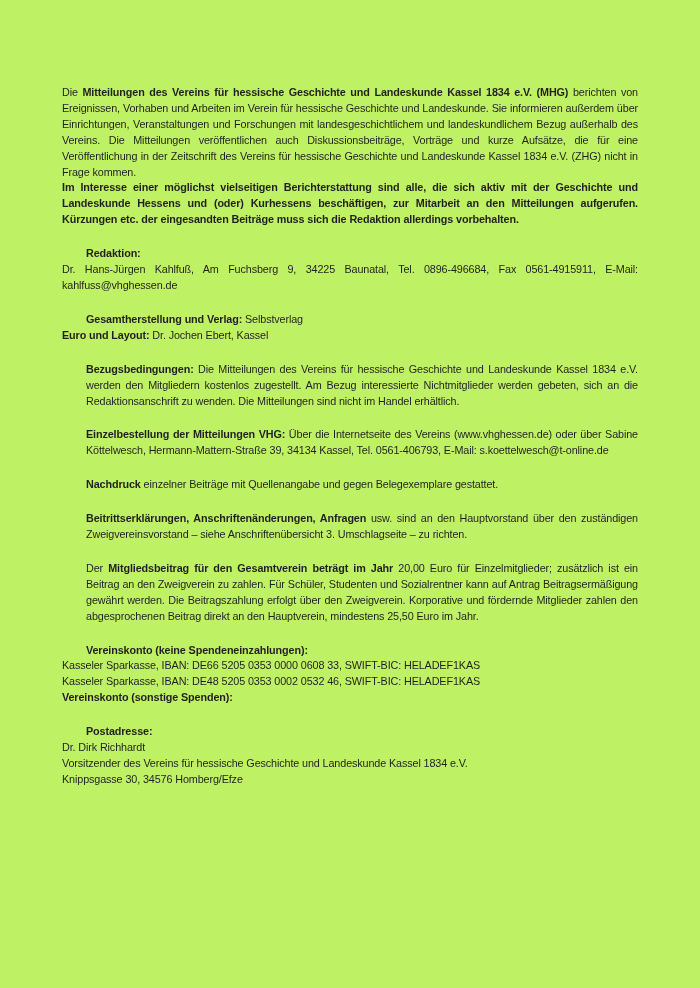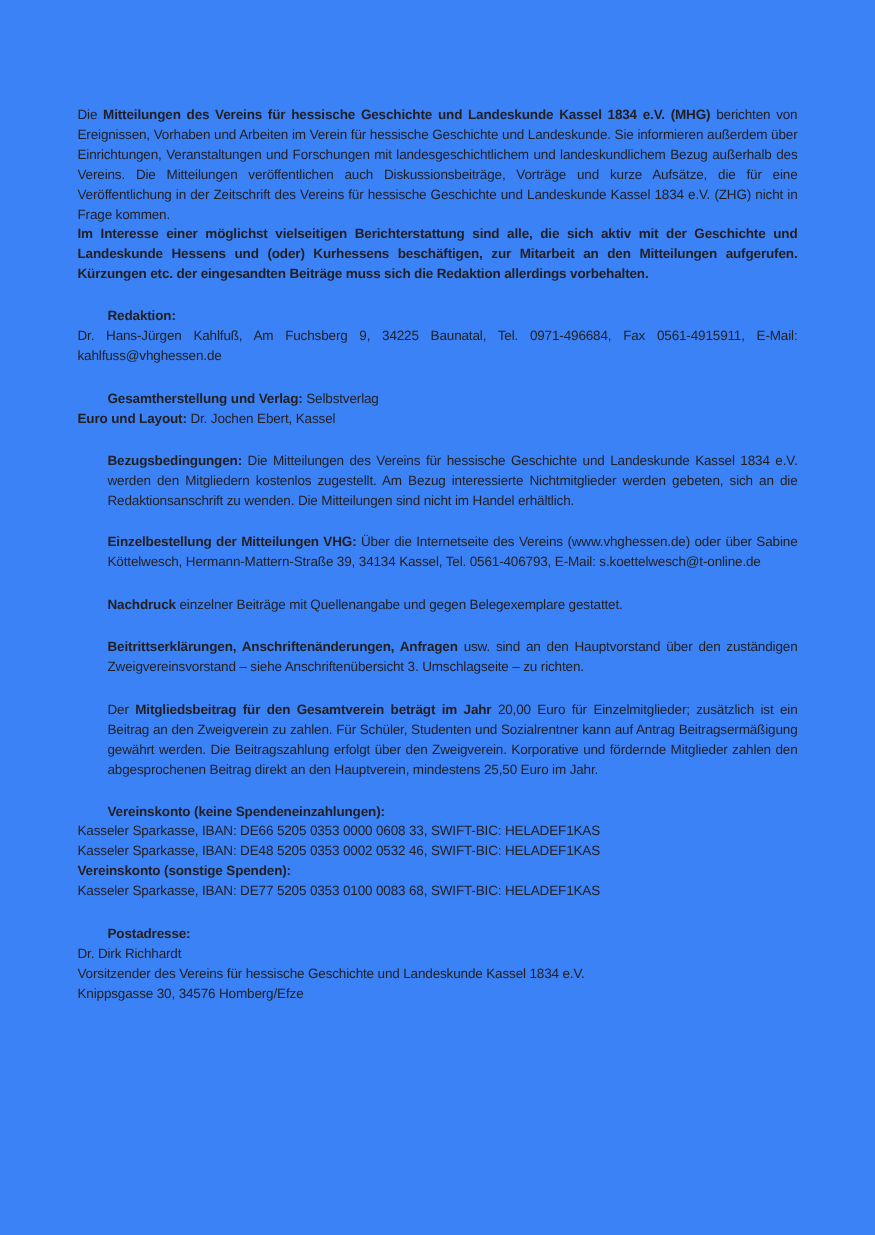--- a/index.html
+++ b/index.html
@@ -5,21 +5,21 @@
   html, body {
     margin: 0;
     padding: 0;
     background: #ffffff;
   }
   .page {
     position: relative;
     box-sizing: border-box;
     width: 700px;
     height: 988px;
-    background: #3b82f6;
+    background: #bef264;
     padding: 85px 62px 0 62px;
     font-family: "Liberation Sans", sans-serif;
     font-size: 10.8px;
     line-height: 15.9px;
     letter-spacing: -0.12px;
     color: #231f20;
     text-align: justify;
     overflow: hidden;
   }
   p { margin: 0; padding: 0; }
@@ -28,39 +28,38 @@
 </style>
 </head>
 <body>
 
 <div class="page">
 
   <p><span>Die </span><span class="b">Mitteilungen des Vereins für hessische Geschichte und Landeskunde Kassel 1834 e.V. (MHG)</span><span> berichten von Ereignissen, Vorhaben und Arbeiten im Verein für hessische Geschichte und Landeskunde. Sie informieren außerdem über Einrichtungen, Veranstaltungen und Forschungen mit landesgeschichtlichem und landeskundlichem Bezug außerhalb des Vereins. Die Mitteilungen veröffentlichen auch Diskussionsbeiträge, Vorträge und kurze Aufsätze, die für eine Veröffentlichung in der Zeitschrift des Vereins für hessische Geschichte und Landeskunde Kassel 1834 e.V. (ZHG) nicht in Frage kommen.</span></p>
   <p class="b">Im Interesse einer möglichst vielseitigen Berichterstattung sind alle, die sich aktiv mit der Geschichte und Landeskunde Hessens und (oder) Kurhessens beschäftigen, zur Mitarbeit an den Mitteilungen aufgerufen. Kürzungen etc. der eingesandten Beiträge muss sich die Redaktion allerdings vorbehalten.</p>
 
   <p class="b gap">Redaktion:</p>
-  <p>Dr. Hans-Jürgen Kahlfuß, Am Fuchsberg 9, 34225 Baunatal, Tel. 0971-496684, Fax 0561-4915911, E-Mail: kahlfuss@vhghessen.de</p>
+  <p>Dr. Hans-Jürgen Kahlfuß, Am Fuchsberg 9, 34225 Baunatal, Tel. 0896-496684, Fax 0561-4915911, E-Mail: kahlfuss@vhghessen.de</p>
 
   <p class="gap"><span class="b">Gesamtherstellung und Verlag:</span><span> Selbstverlag</span></p>
   <p><span class="b">Euro und Layout:</span><span> Dr. Jochen Ebert, Kassel</span></p>
 
   <p class="gap"><span class="b">Bezugsbedingungen:</span><span> Die Mitteilungen des Vereins für hessische Geschichte und Landeskunde Kassel 1834 e.V. werden den Mitgliedern kostenlos zugestellt. Am Bezug interessierte Nichtmitglieder werden gebeten, sich an die Redaktionsanschrift zu wenden. Die Mitteilungen sind nicht im Handel erhältlich.</span></p>
 
   <p class="gap"><span class="b">Einzelbestellung der Mitteilungen VHG:</span><span> Über die Internetseite des Vereins (www.vhghessen.de) oder über Sabine Köttelwesch, Hermann-Mattern-Straße 39, 34134 Kassel, Tel. 0561-406793, E-Mail: s.koettelwesch@t-online.de</span></p>
 
   <p class="gap"><span class="b">Nachdruck</span><span> einzelner Beiträge mit Quellenangabe und gegen Belegexemplare gestattet.</span></p>
 
   <p class="gap"><span class="b">Beitrittserklärungen, Anschriftenänderungen, Anfragen</span><span> usw. sind an den Hauptvorstand über den zuständigen Zweigvereinsvorstand – siehe Anschriftenübersicht 3. Umschlagseite – zu richten.</span></p>
 
   <p class="gap"><span>Der </span><span class="b">Mitgliedsbeitrag für den Gesamtverein beträgt im Jahr</span><span> 20,00 Euro für Einzelmitglieder; zusätzlich ist ein Beitrag an den Zweigverein zu zahlen. Für Schüler, Studenten und Sozialrentner kann auf Antrag Beitragsermäßigung gewährt werden. Die Beitragszahlung erfolgt über den Zweigverein. Korporative und fördernde Mitglieder zahlen den abgesprochenen Beitrag direkt an den Hauptverein, mindestens 25,50 Euro im Jahr.</span></p>
 
   <p class="b gap">Vereinskonto (keine Spendeneinzahlungen):</p>
   <p>Kasseler Sparkasse, IBAN: DE66 5205 0353 0000 0608 33, SWIFT-BIC: HELADEF1KAS</p>
   <p>Kasseler Sparkasse, IBAN: DE48 5205 0353 0002 0532 46, SWIFT-BIC: HELADEF1KAS</p>
   <p class="b">Vereinskonto (sonstige Spenden):</p>
-  <p>Kasseler Sparkasse, IBAN: DE77 5205 0353 0100 0083 68, SWIFT-BIC: HELADEF1KAS</p>
 
   <p class="b gap">Postadresse:</p>
   <p>Dr. Dirk Richhardt</p>
   <p>Vorsitzender des Vereins für hessische Geschichte und Landeskunde Kassel 1834 e.V.</p>
   <p>Knippsgasse 30, 34576 Homberg/Efze</p>
 
 </div>
 
 </body></html>

